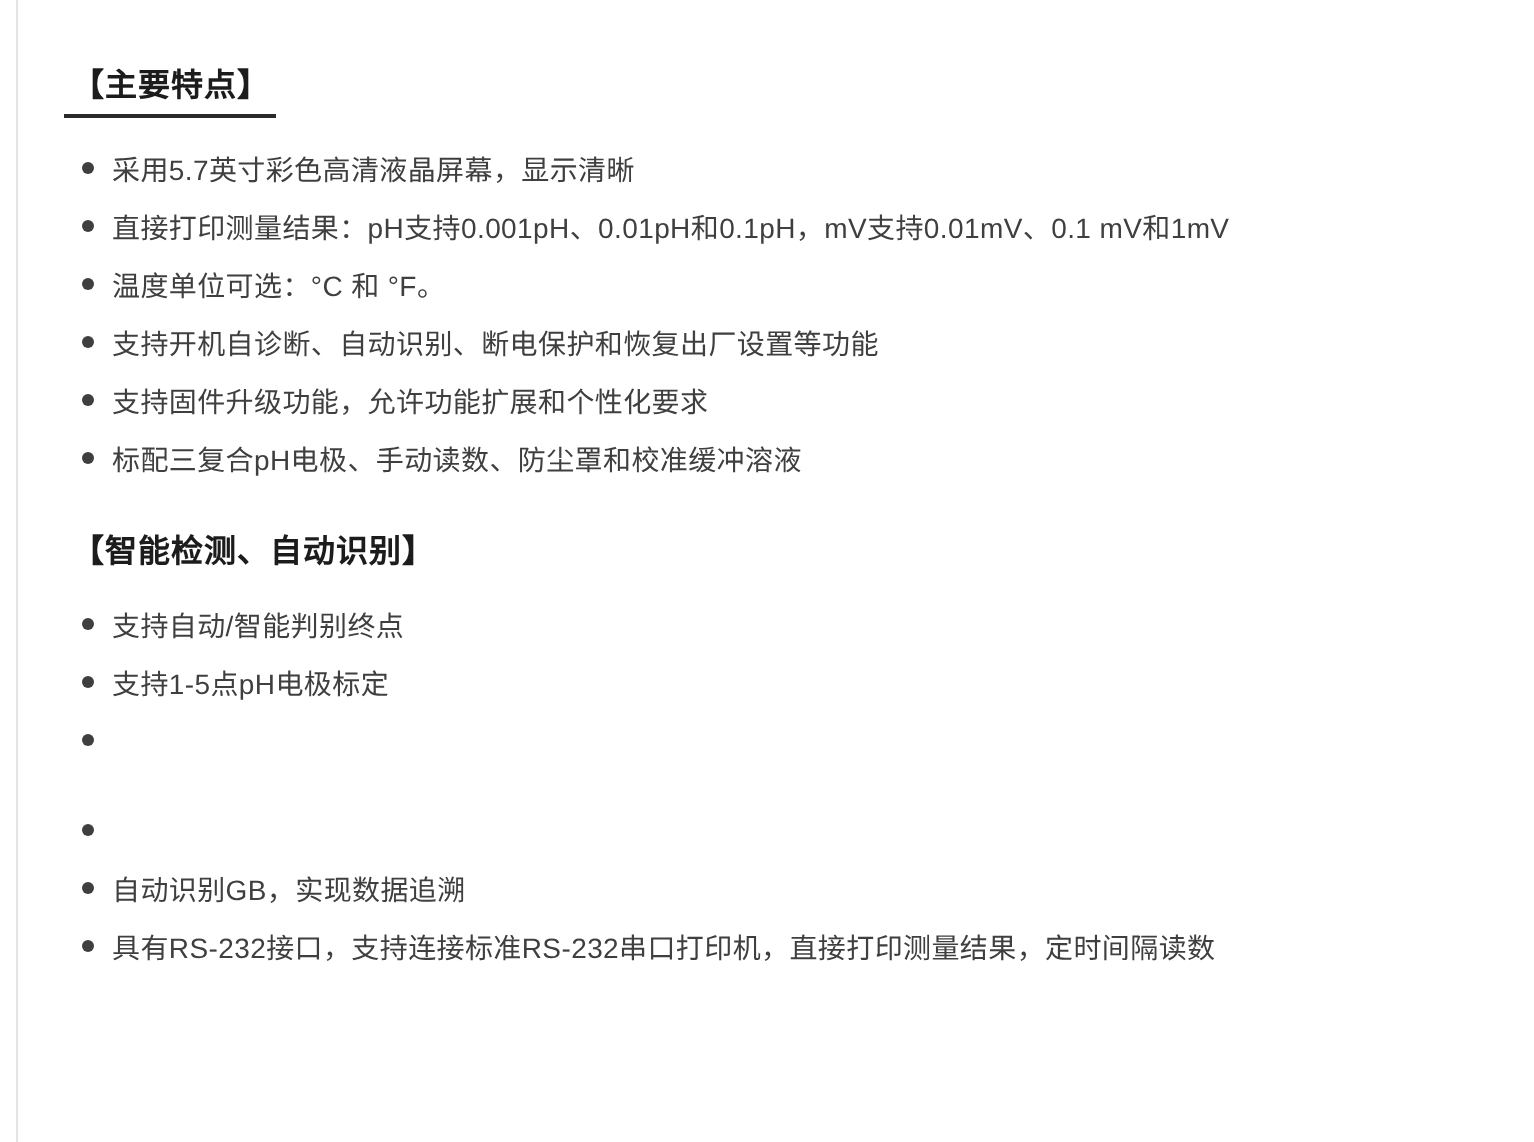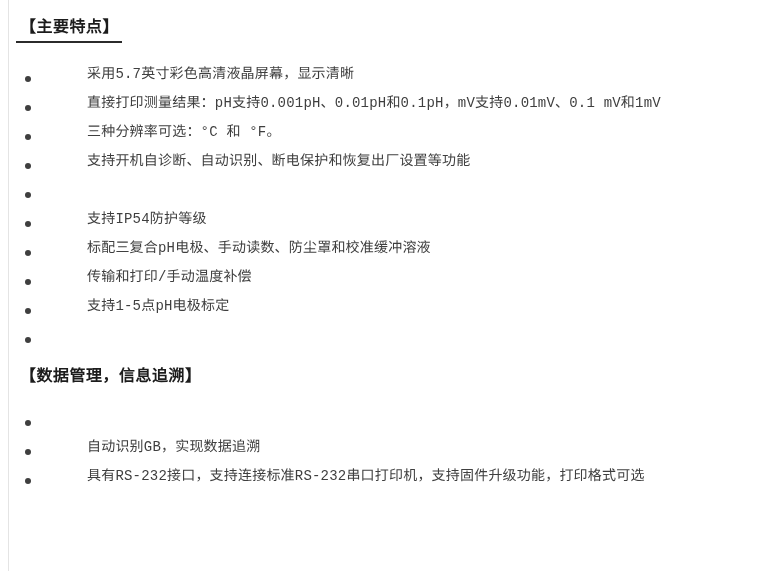--- a/index.html
+++ b/index.html
@@ -24,21 +24,21 @@
     background: #e4e4e4;
   }
   .page {
     position: absolute;
     left: 0;
     top: 0;
     width: 767px;
     box-sizing: border-box;
     padding: 18px 4px 0 20px;
   }
-  .section { margin: 0; font-family: Liberation Mono, monospace; }
+  .section { margin: 16px; }
   .section-heading {
     font-size: 16px;
     line-height: 20px;
     font-weight: bold;
     color: #1c1c1c;
     margin: 24px 0 10px 0;
     letter-spacing: 0.5px;
   }
   .section:first-child .section-heading { margin-top: 0; }
   .section-heading .heading-text {
@@ -50,25 +50,24 @@
     margin-left: -4px;
   }
   .feature-list {
     list-style: none;
     margin: 0;
     padding: 0;
   }
   .feature-item {
     height: 29px;
     display: flex;
-    align-items: flex-end;
+    align-items: center;
     font-size: 14px;
     color: #3f3f3f;
     white-space: nowrap;
-    gap: 47px;
   }
   .bullet-icon {
     display: inline-block;
     width: 6px;
     height: 6px;
     border-radius: 50%;
     background: #3f3f3f;
     margin-left: 5px;
     margin-right: 9px;
     flex: 0 0 auto;
@@ -90,65 +89,62 @@
           <li class="feature-item">
             <span class="bullet-icon"></span>
             <span class="feature-text">采用5.7英寸彩色高清液晶屏幕，显示清晰</span>
           </li>
           <li class="feature-item">
             <span class="bullet-icon"></span>
             <span class="feature-text">直接打印测量结果：pH支持0.001pH、0.01pH和0.1pH，mV支持0.01mV、0.1 mV和1mV</span>
           </li>
           <li class="feature-item">
             <span class="bullet-icon"></span>
-            <span class="feature-text">三种分辨率可选：°C 和 °F。</span>
+            <span class="feature-text">温度单位可选：°C 和 °F。</span>
           </li>
           <li class="feature-item">
             <span class="bullet-icon"></span>
             <span class="feature-text">支持开机自诊断、自动识别、断电保护和恢复出厂设置等功能</span>
           </li>
           <li class="feature-item">
             <span class="bullet-icon"></span>
-          </li>
-          <li class="feature-item">
-            <span class="bullet-icon"></span>
-            <span class="feature-text">支持IP54防护等级</span>
+            <span class="feature-text">支持固件升级功能，允许功能扩展和个性化要求</span>
           </li>
           <li class="feature-item">
             <span class="bullet-icon"></span>
             <span class="feature-text">标配三复合pH电极、手动读数、防尘罩和校准缓冲溶液</span>
           </li>
         </ul>
       </div>
       <div class="section">
+        <div class="section-heading"><span class="heading-text">【智能检测、自动识别】</span></div>
         <ul class="feature-list">
           <li class="feature-item">
             <span class="bullet-icon"></span>
-            <span class="feature-text">传输和打印/手动温度补偿</span>
+            <span class="feature-text">支持自动/智能判别终点</span>
           </li>
           <li class="feature-item">
             <span class="bullet-icon"></span>
             <span class="feature-text">支持1-5点pH电极标定</span>
           </li>
           <li class="feature-item">
             <span class="bullet-icon"></span>
           </li>
         </ul>
       </div>
       <div class="section">
-        <div class="section-heading"><span class="heading-text">【数据管理，信息追溯】</span></div>
         <ul class="feature-list">
           <li class="feature-item">
             <span class="bullet-icon"></span>
           </li>
           <li class="feature-item">
             <span class="bullet-icon"></span>
             <span class="feature-text">自动识别GB，实现数据追溯</span>
           </li>
           <li class="feature-item">
             <span class="bullet-icon"></span>
-            <span class="feature-text">具有RS-232接口，支持连接标准RS-232串口打印机，支持固件升级功能，打印格式可选</span>
+            <span class="feature-text">具有RS-232接口，支持连接标准RS-232串口打印机，直接打印测量结果，定时间隔读数</span>
           </li>
           <li class="feature-item"></li>
         </ul>
       </div>
     </div>
 </div>
 
 </body></html>

